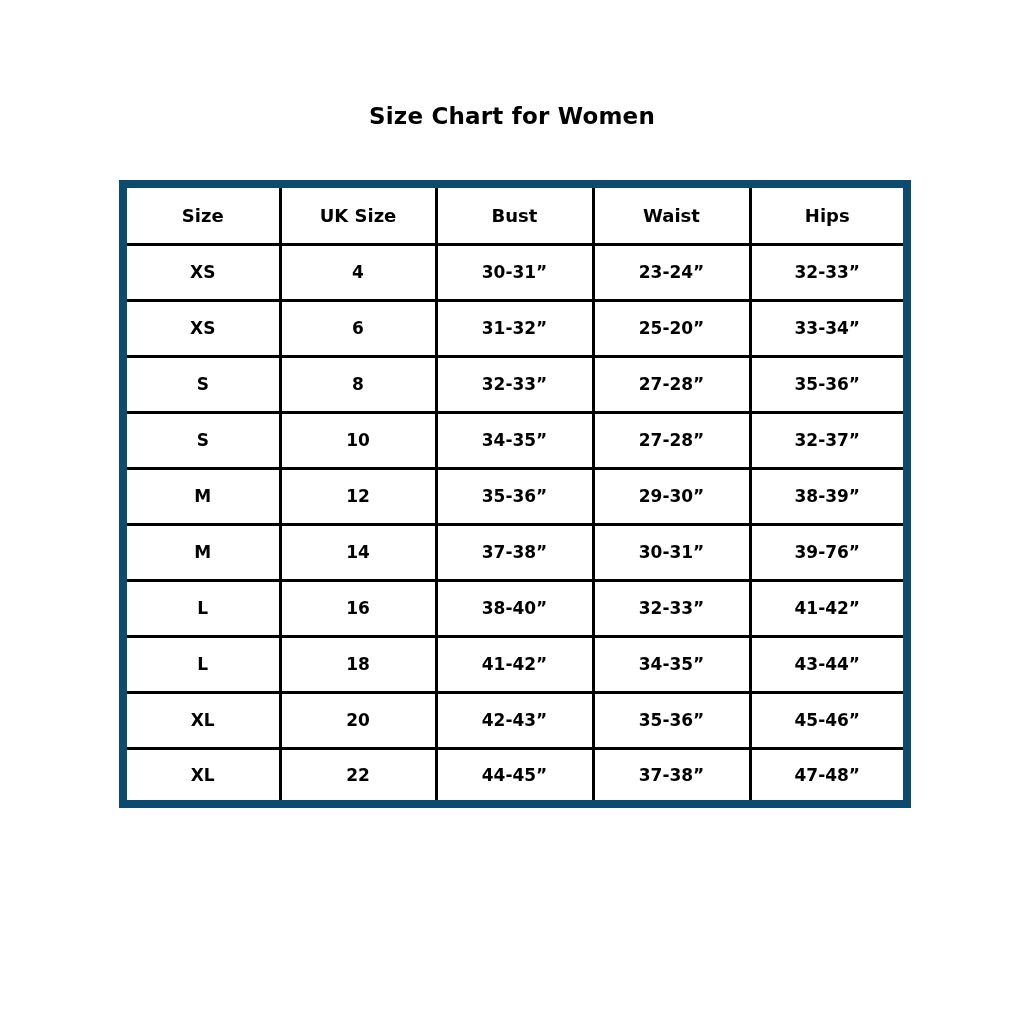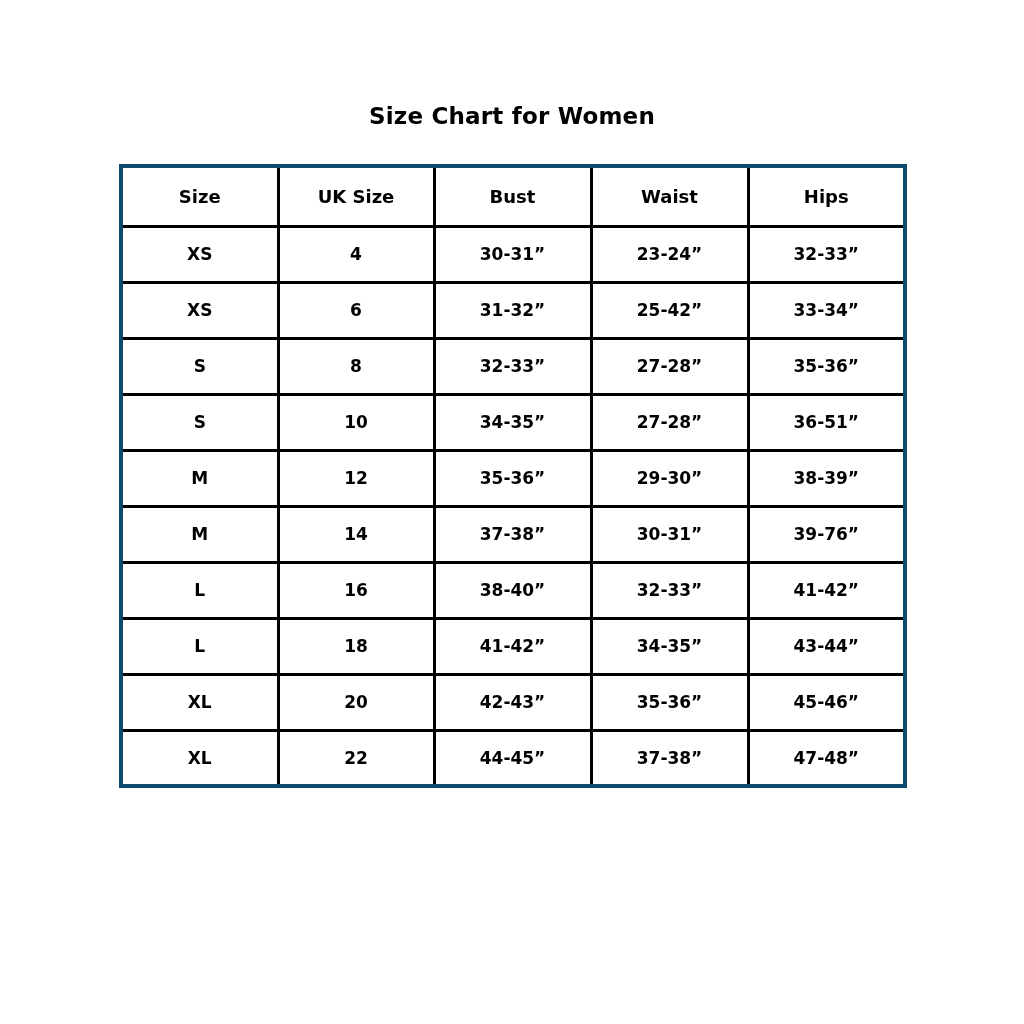--- a/index.html
+++ b/index.html
@@ -34,21 +34,22 @@
   .table-wrap {
     position: absolute;
     left: 119px;
     top: 164px;
     width: 786px;
   }
   table.size-chart {
     border-collapse: collapse;
     table-layout: fixed;
     width: 786px;
-    border: 4px solid #0c4a6e;
+    border: 8px solid #0c4a6e;
+    margin-top: 16px;
   }
   table.size-chart col.c0 { width: 157px; }
   table.size-chart col.c1 { width: 156px; }
   table.size-chart col.c2 { width: 157px; }
   table.size-chart col.c3 { width: 157px; }
   table.size-chart col.c4 { width: 157px; }
   table.size-chart th,
   table.size-chart td {
     border: 3px solid #000000;
     text-align: center;
@@ -97,36 +98,36 @@
           <td class="size-col">XS</td>
           <td>4</td>
           <td>30-31”</td>
           <td>23-24”</td>
           <td>32-33”</td>
         </tr>
         <tr>
           <td class="size-col">XS</td>
           <td>6</td>
           <td>31-32”</td>
-          <td>25-42”</td>
+          <td>25-20”</td>
           <td>33-34”</td>
         </tr>
         <tr>
           <td class="size-col">S</td>
           <td>8</td>
           <td>32-33”</td>
           <td>27-28”</td>
           <td>35-36”</td>
         </tr>
         <tr>
           <td class="size-col">S</td>
           <td>10</td>
           <td>34-35”</td>
           <td>27-28”</td>
-          <td>36-51”</td>
+          <td>32-37”</td>
         </tr>
         <tr>
           <td class="size-col">M</td>
           <td>12</td>
           <td>35-36”</td>
           <td>29-30”</td>
           <td>38-39”</td>
         </tr>
         <tr>
           <td class="size-col">M</td>

